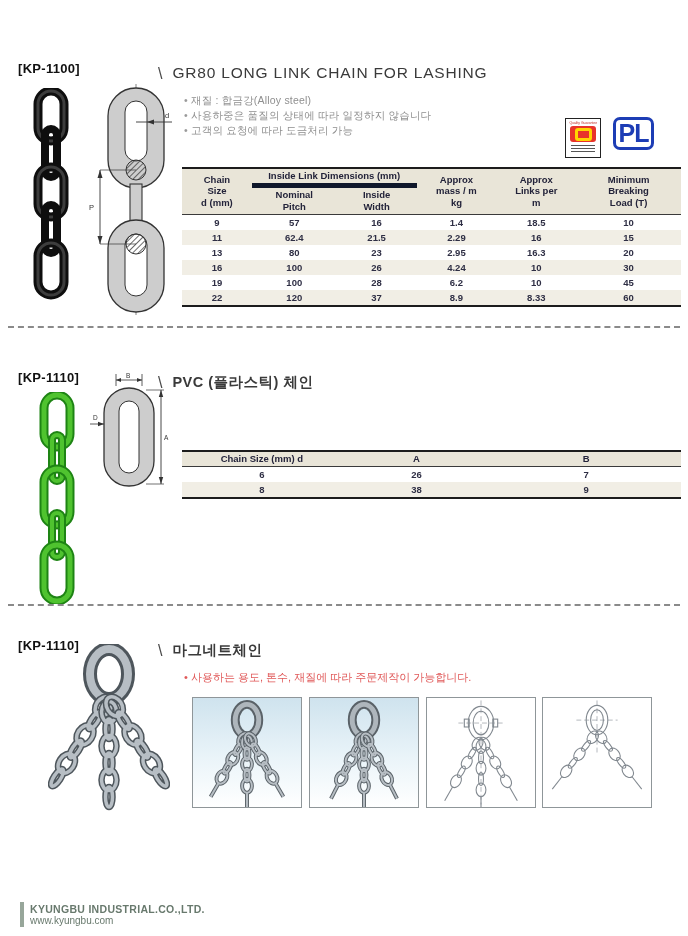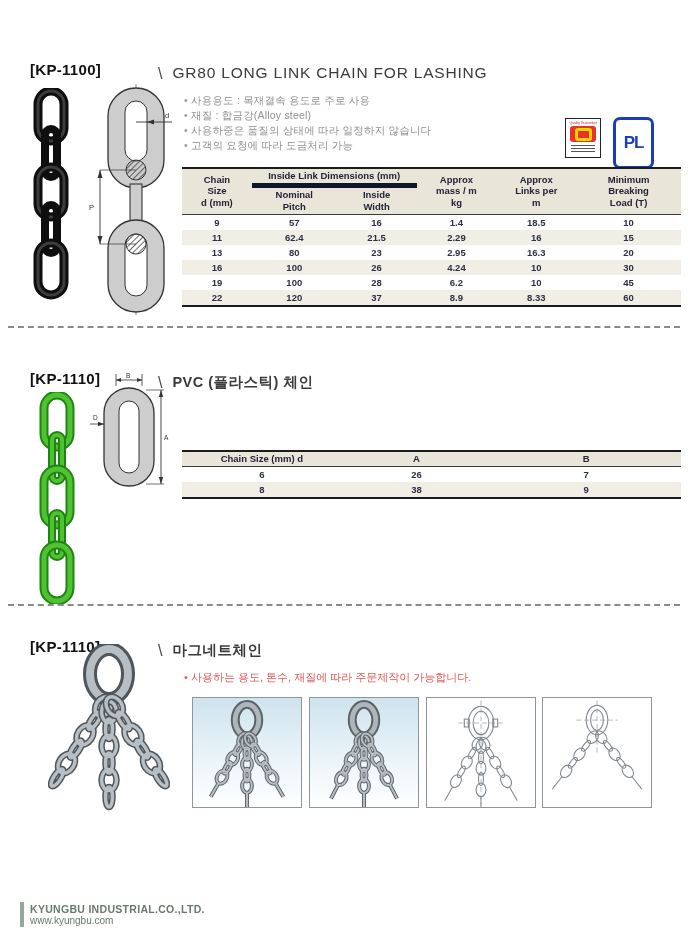--- a/index.html
+++ b/index.html
@@ -1,21 +1,21 @@
 <!DOCTYPE html>
 <html><head>
 <meta charset="utf-8">
 <style>
   html,body{margin:0;padding:0;background:#fff;}
   .page{position:relative;width:688px;height:936px;background:#ffffff;overflow:hidden;
         font-family:"Liberation Sans","DejaVu Sans",sans-serif;color:#333;}
   .abs{position:absolute;}
 
   
-  .kp{font-size:15px;font-weight:bold;color:#111;letter-spacing:0.3px;margin-left:12px;}
+  .kp{font-size:13px;font-weight:bold;color:#111;letter-spacing:0.3px;}
 
   
   .sec-title{display:flex;align-items:flex-start;gap:10px;color:#3a3a3a;}
   .sec-title .slash{font-size:16px;color:#4a4a4a;transform:translateY(1px);}
   .t-en{font-size:15.5px;letter-spacing:0.8px;font-weight:500;}
   .t-ko{font-size:14.5px;font-weight:bold;letter-spacing:0.5px;}
 
   
   ul.bullets{list-style:none;margin:0;padding:0;}
   ul.bullets li{font-size:10.5px;line-height:15px;color:#8f8f8f;letter-spacing:0.2px;}
@@ -39,23 +39,23 @@
 
   
   .qmark{width:36px;height:40px;border:1px solid #222;background:#fff;box-sizing:border-box;
          display:flex;flex-direction:column;align-items:center;padding:1px;}
   .qmark-top{font-size:4px;color:#c2271f;white-space:nowrap;transform:scale(.85);}
   .q-logo{width:26px;height:16px;background:#e8332a;border-radius:3px;margin:1px 0;
           display:flex;align-items:center;justify-content:center;}
   .q-ring{width:11px;height:7px;border:3px solid #ffd400;border-radius:3px;}
   .qmark-lines{width:24px;}
   .qmark-lines i{display:block;height:1.5px;background:#555;margin:1.5px 0;}
-  .plmark{width:41px;height:52px;border:3px solid #1d3db5;border-radius:7px;background:#fff;
+  .plmark{width:41px;height:33px;border:3px solid #1d3db5;border-radius:7px;background:#fff;
           box-sizing:border-box;display:flex;align-items:center;justify-content:center;
-          color:#1d3db5;font-weight:bold;font-size:17px;letter-spacing:-1px;}
+          color:#1d3db5;font-weight:bold;font-size:25px;letter-spacing:-1px;}
 
   
   .imgbox{width:110px;height:111px;border:1px solid #8f9699;box-sizing:border-box;}
   .photo-bg{background:linear-gradient(#cfe3ee,#eaf4f9 55%,#ffffff);}
   .line-bg{background:#ffffff;}
 
   
   .foot-bar{width:4px;height:25px;background:#97a69a;}
   .foot-company{font-size:10.5px;font-weight:bold;color:#68796d;letter-spacing:0.3px;line-height:12px;}
   .foot-web{font-size:10px;color:#68796d;line-height:12px;}
@@ -108,21 +108,20 @@
     <polygon points="14,160 11.5,152 16.5,152" fill="#333"></polygon>
     <text x="3" y="126" font-size="7.5" fill="#333">P</text>
   </svg>
 
   <div class="abs sec-title" style="left:158px;top:64px;">
     <span class="slash">\</span>
     <span class="t-en">GR80 LONG LINK CHAIN FOR LASHING</span>
   </div>
 
   <ul class="bullets abs" style="left:184px;top:93px;">
-      <li>사용용도 : 목재결속 용도로 주로 사용</li>
       <li>재질 : 합금강(Alloy steel)</li>
       <li>사용하중은 품질의 상태에 따라 일정하지 않습니다</li>
       <li>고객의 요청에 따라 도금처리 가능</li>
     </ul>
 
   <div class="abs qmark" style="left:565px;top:118px;">
     <div class="qmark-top">Quality Guarantee</div>
     <div class="q-logo">
         <div class="q-ring"></div>
       </div>

